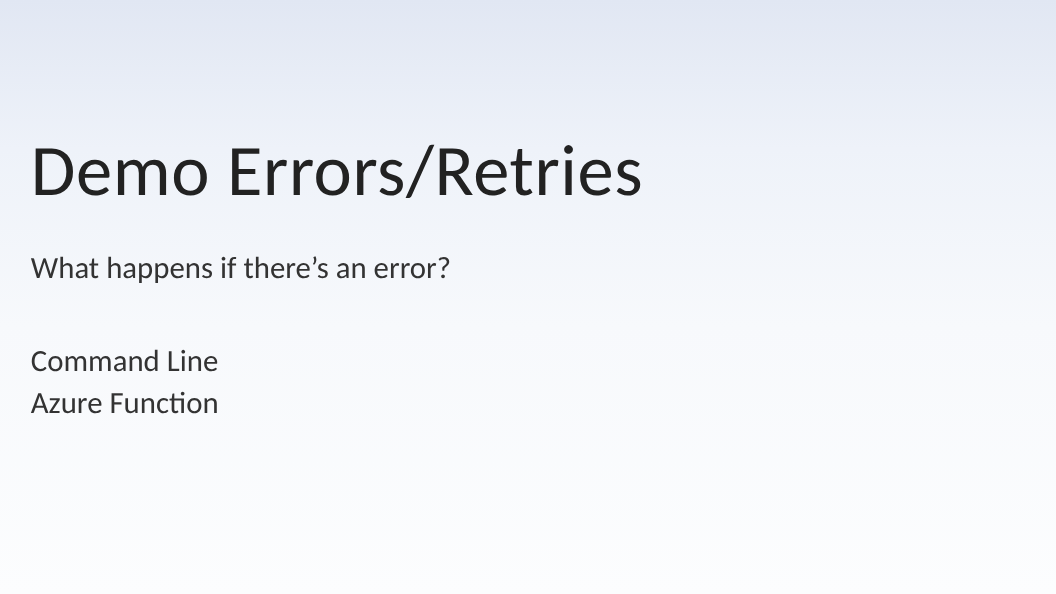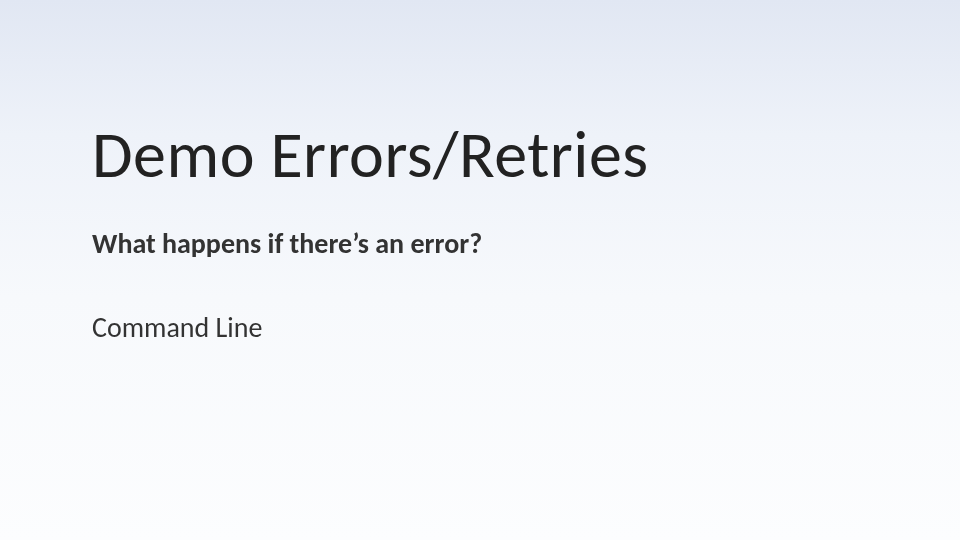--- a/index.html
+++ b/index.html
@@ -5,34 +5,34 @@
   * { margin: 0; padding: 0; box-sizing: border-box; }
   html, body { width: 960px; height: 540px; overflow: hidden; }
   body {
     background: linear-gradient(to bottom, #e1e7f3 0%, #eef2f9 25%, #f7f9fc 55%, #fcfdfe 100%);
     font-family: "Segoe UI Light", "Segoe UI", "Calibri Light", Calibri, Arial, sans-serif;
     color: #2c2c2c;
   }
   .slide {
     width: 100%;
     height: 100%;
-    padding: 120px 60px 0 92px;
+    padding: 120px 60px 0 28px;
     position: relative;
   }
   .title {
     font-size: 66px;
     font-weight: 300;
     letter-spacing: 0.5px;
     color: #222;
     margin-bottom: 38px;
     line-height: 1.05;
   }
   .subtitle {
     font-size: 28px;
-    font-weight: 700;
+    font-weight: 400;
     color: #333;
     margin-bottom: 48px;
     line-height: 1.2;
   }
   .items {
     display: flex;
     flex-direction: column;
     gap: 0;
   }
   .item {
@@ -43,14 +43,15 @@
   }
 </style>
 </head>
 <body>
 
 <div class="slide">
   <h1 class="title">Demo Errors/Retries</h1>
   <p class="subtitle">What happens if there’s an error?</p>
   <div class="items">
     <div class="item">Command Line</div>
+    <div class="item">Azure Function</div>
   </div>
 </div>
 
 </body></html>

